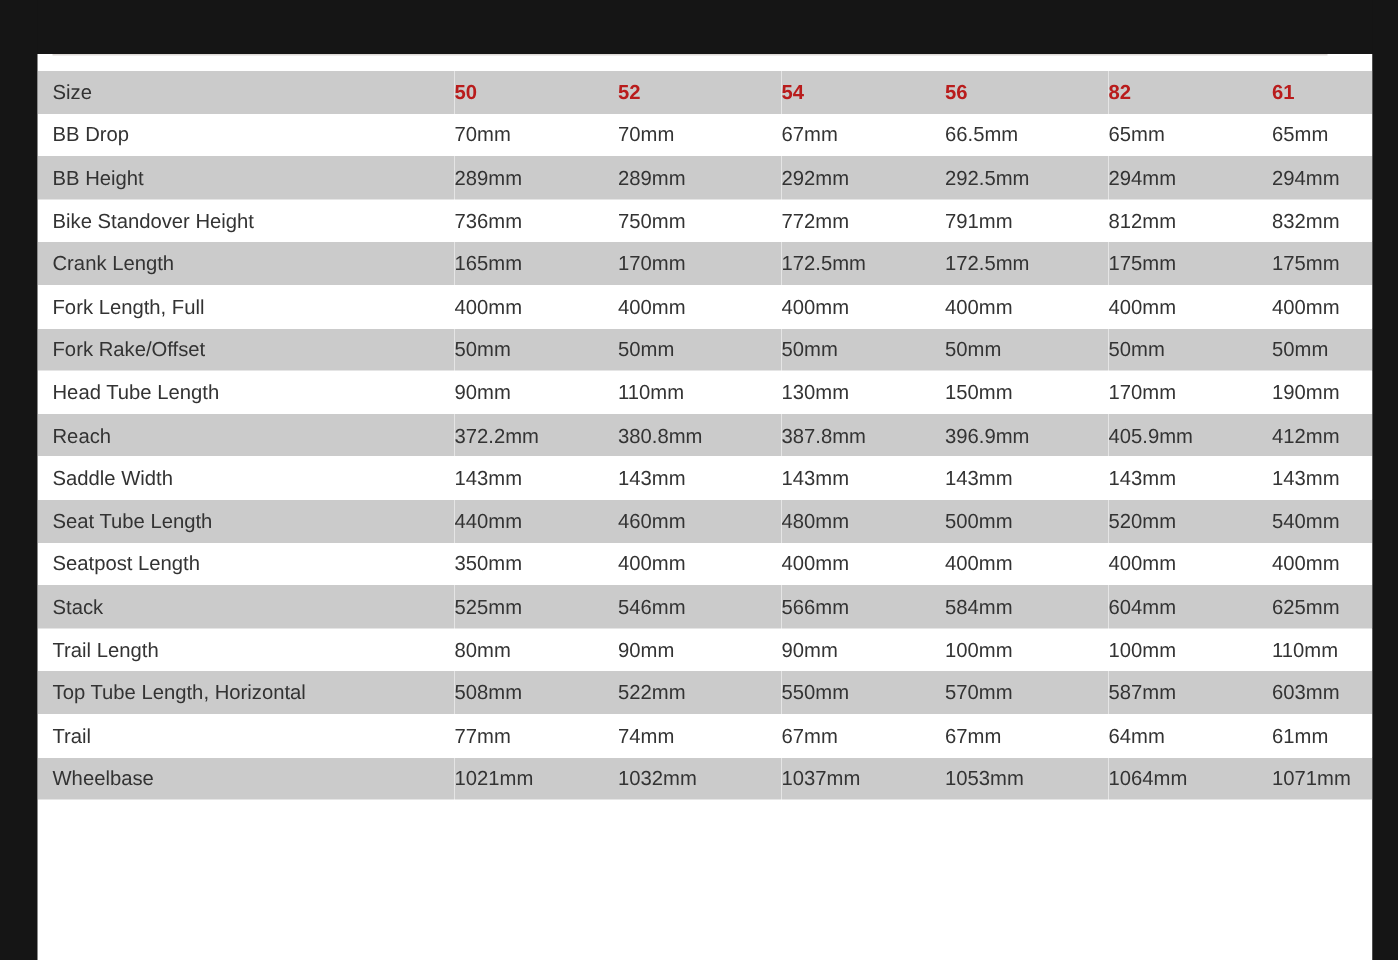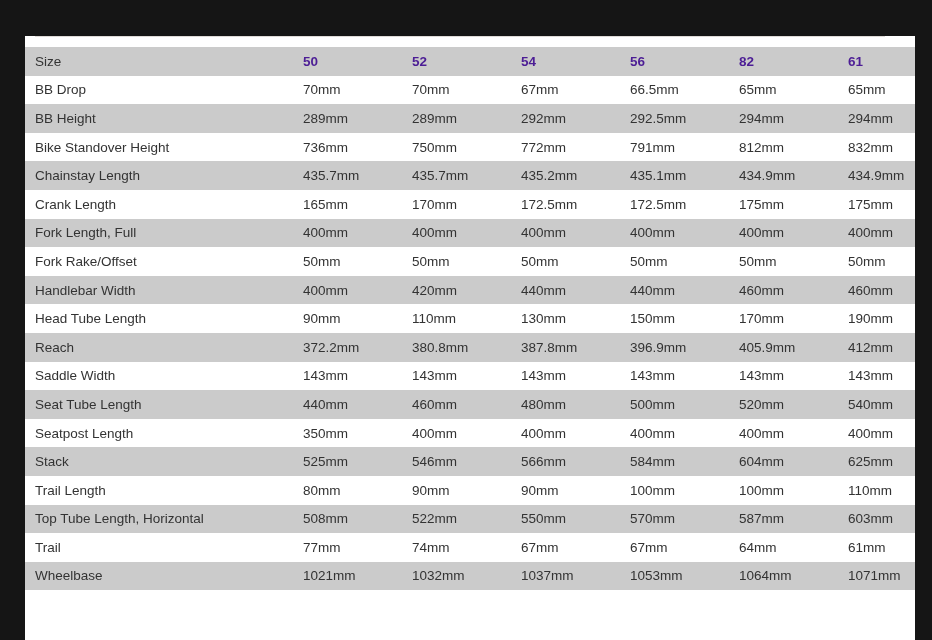--- a/index.html
+++ b/index.html
@@ -58,21 +58,21 @@
     padding: 0;
     white-space: nowrap;
     overflow: hidden;
   }
   .geometry th:first-child, .geometry td:first-child {
     padding-left: 10px;
   }
   .geometry thead tr { background: #cbcbcb; }
   .geometry thead th.size-col {
     font-weight: bold;
-    color: #4c1d95;
+    color: #b91c1c;
   }
   .geometry tbody tr:nth-child(even) { background: #cbcbcb; }
   .geometry tbody tr:nth-child(odd)  { background: #ffffff; }
 </style>
 </head>
 <body>
 
 <div class="stage">
   <div class="side-bar left"></div>
   <div class="content">
@@ -120,29 +120,20 @@
           <tr>
             <td>Bike Standover Height</td>
             <td>736mm</td>
             <td>750mm</td>
             <td>772mm</td>
             <td>791mm</td>
             <td>812mm</td>
             <td>832mm</td>
           </tr>
           <tr>
-            <td>Chainstay Length</td>
-            <td>435.7mm</td>
-            <td>435.7mm</td>
-            <td>435.2mm</td>
-            <td>435.1mm</td>
-            <td>434.9mm</td>
-            <td>434.9mm</td>
-          </tr>
-          <tr>
             <td>Crank Length</td>
             <td>165mm</td>
             <td>170mm</td>
             <td>172.5mm</td>
             <td>172.5mm</td>
             <td>175mm</td>
             <td>175mm</td>
           </tr>
           <tr>
             <td>Fork Length, Full</td>
@@ -156,29 +147,20 @@
           <tr>
             <td>Fork Rake/Offset</td>
             <td>50mm</td>
             <td>50mm</td>
             <td>50mm</td>
             <td>50mm</td>
             <td>50mm</td>
             <td>50mm</td>
           </tr>
           <tr>
-            <td>Handlebar Width</td>
-            <td>400mm</td>
-            <td>420mm</td>
-            <td>440mm</td>
-            <td>440mm</td>
-            <td>460mm</td>
-            <td>460mm</td>
-          </tr>
-          <tr>
             <td>Head Tube Length</td>
             <td>90mm</td>
             <td>110mm</td>
             <td>130mm</td>
             <td>150mm</td>
             <td>170mm</td>
             <td>190mm</td>
           </tr>
           <tr>
             <td>Reach</td>

